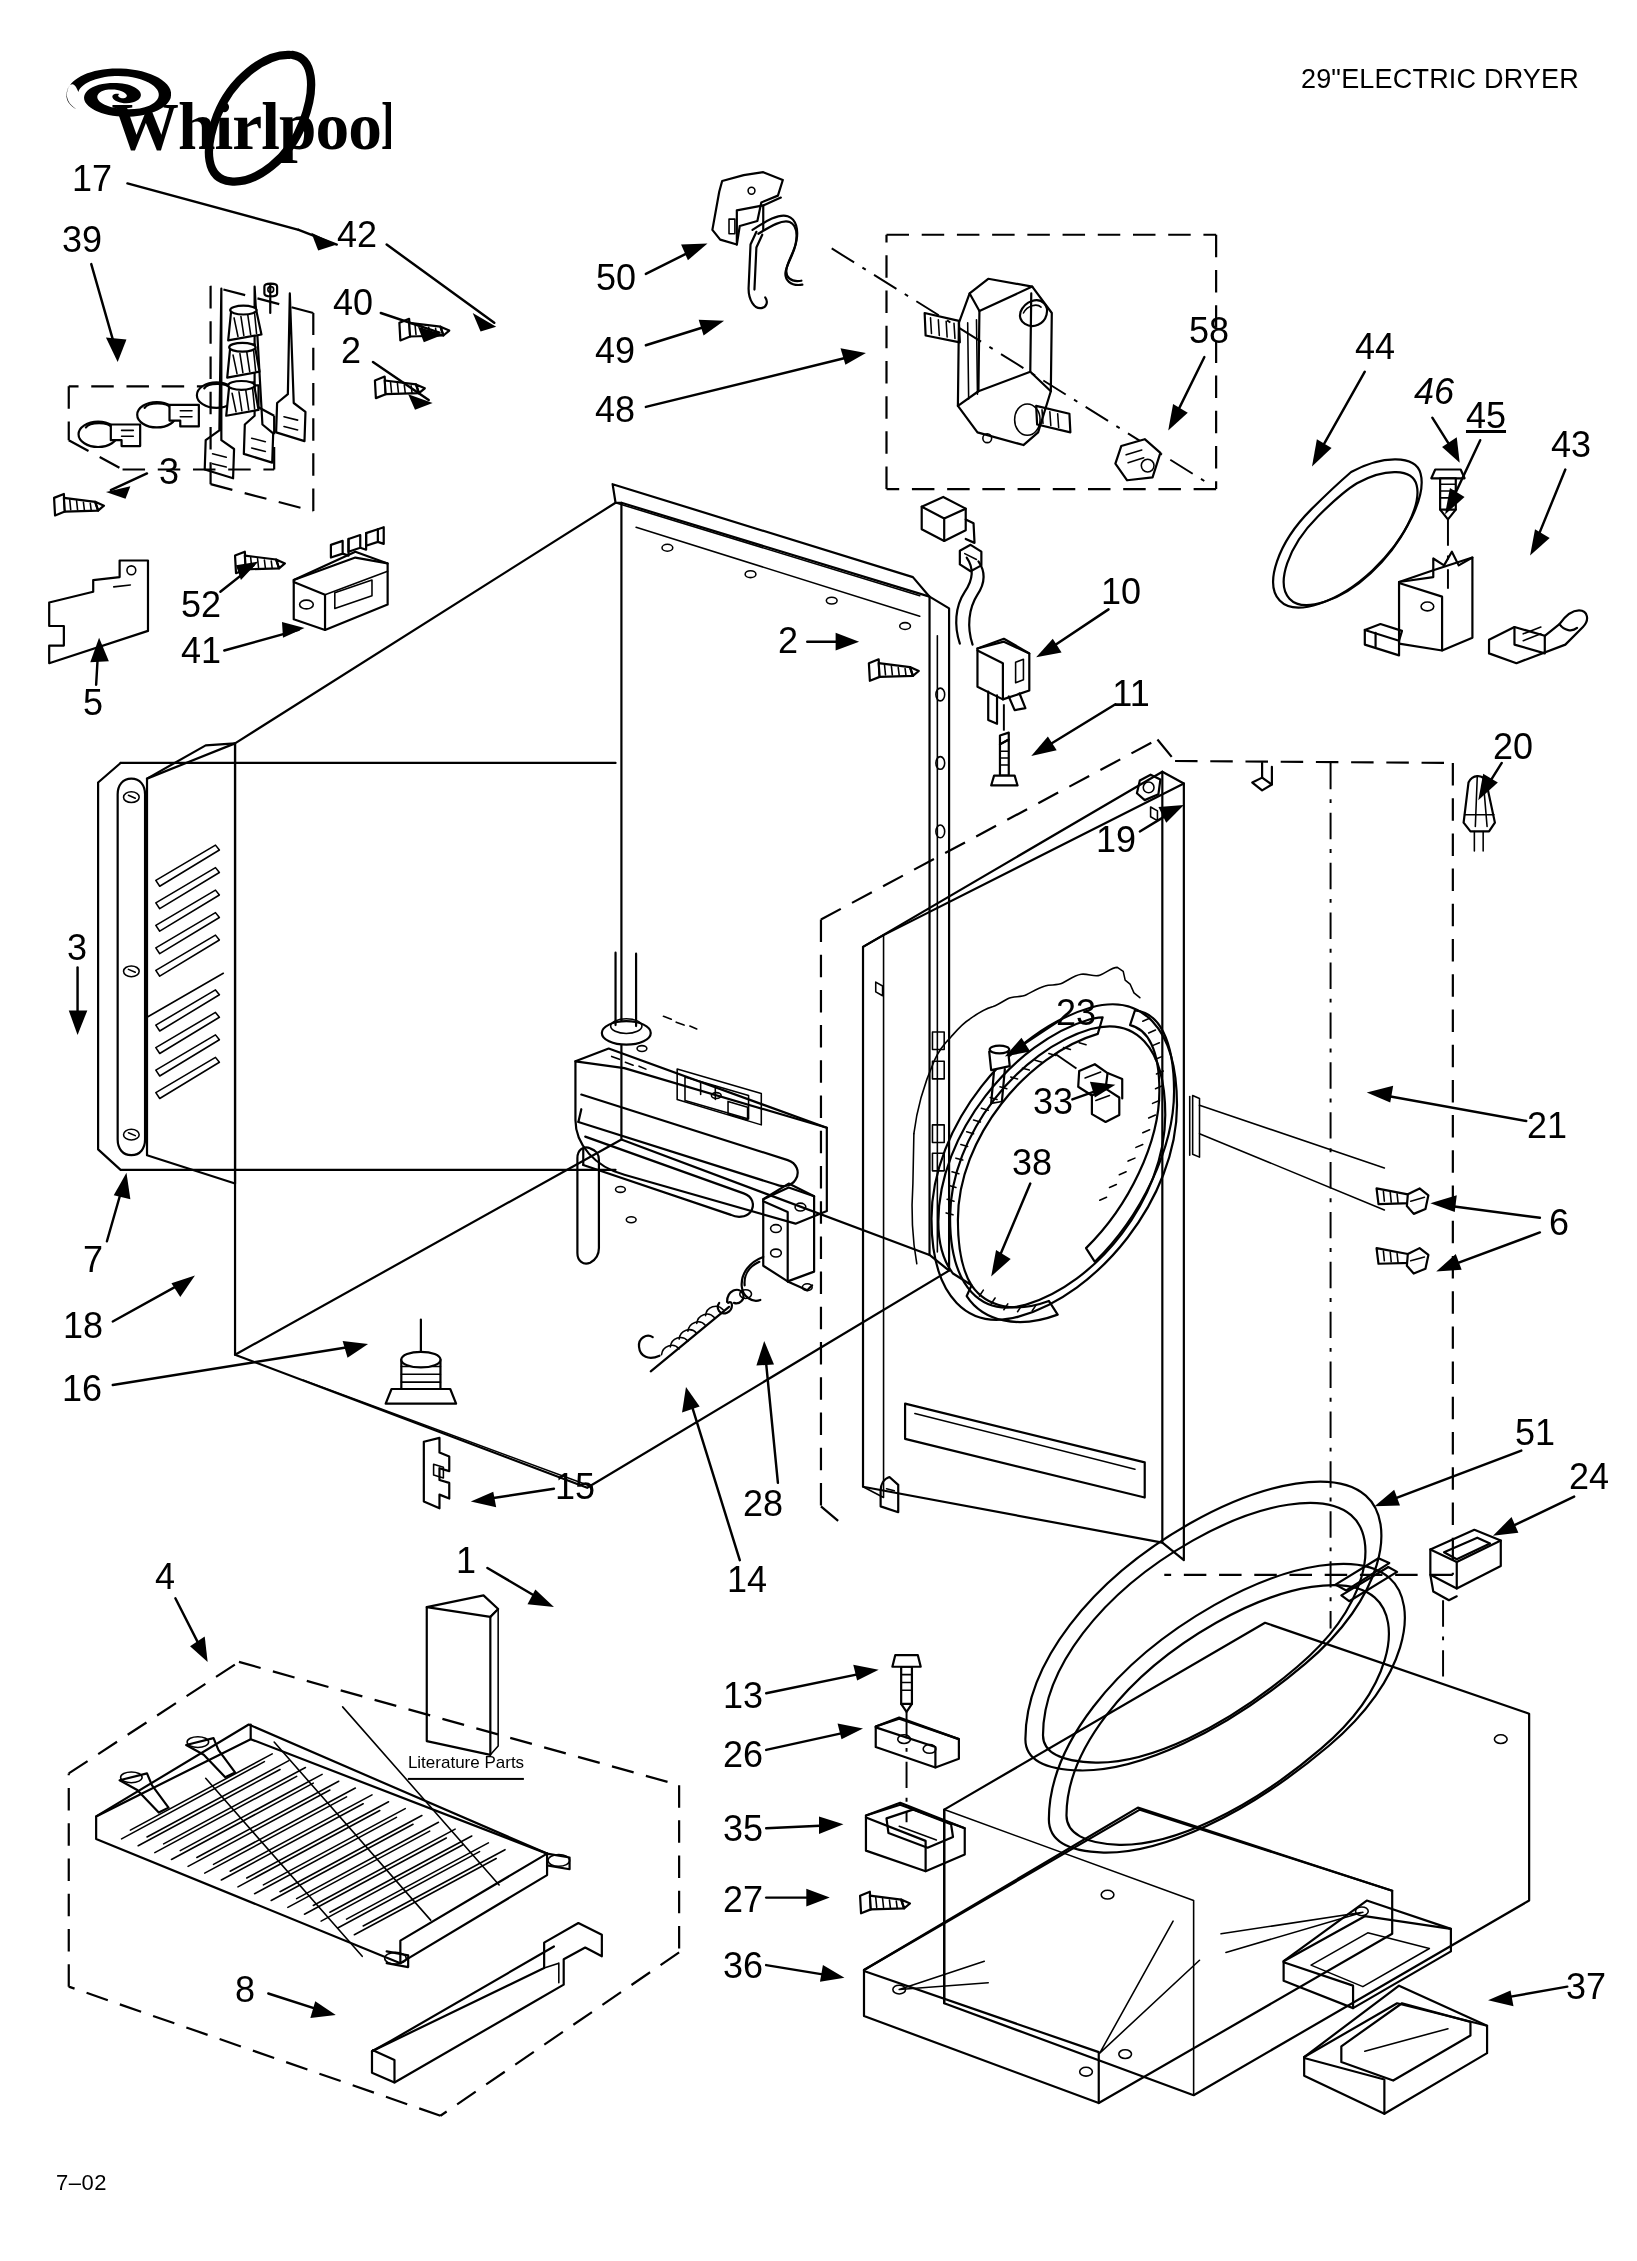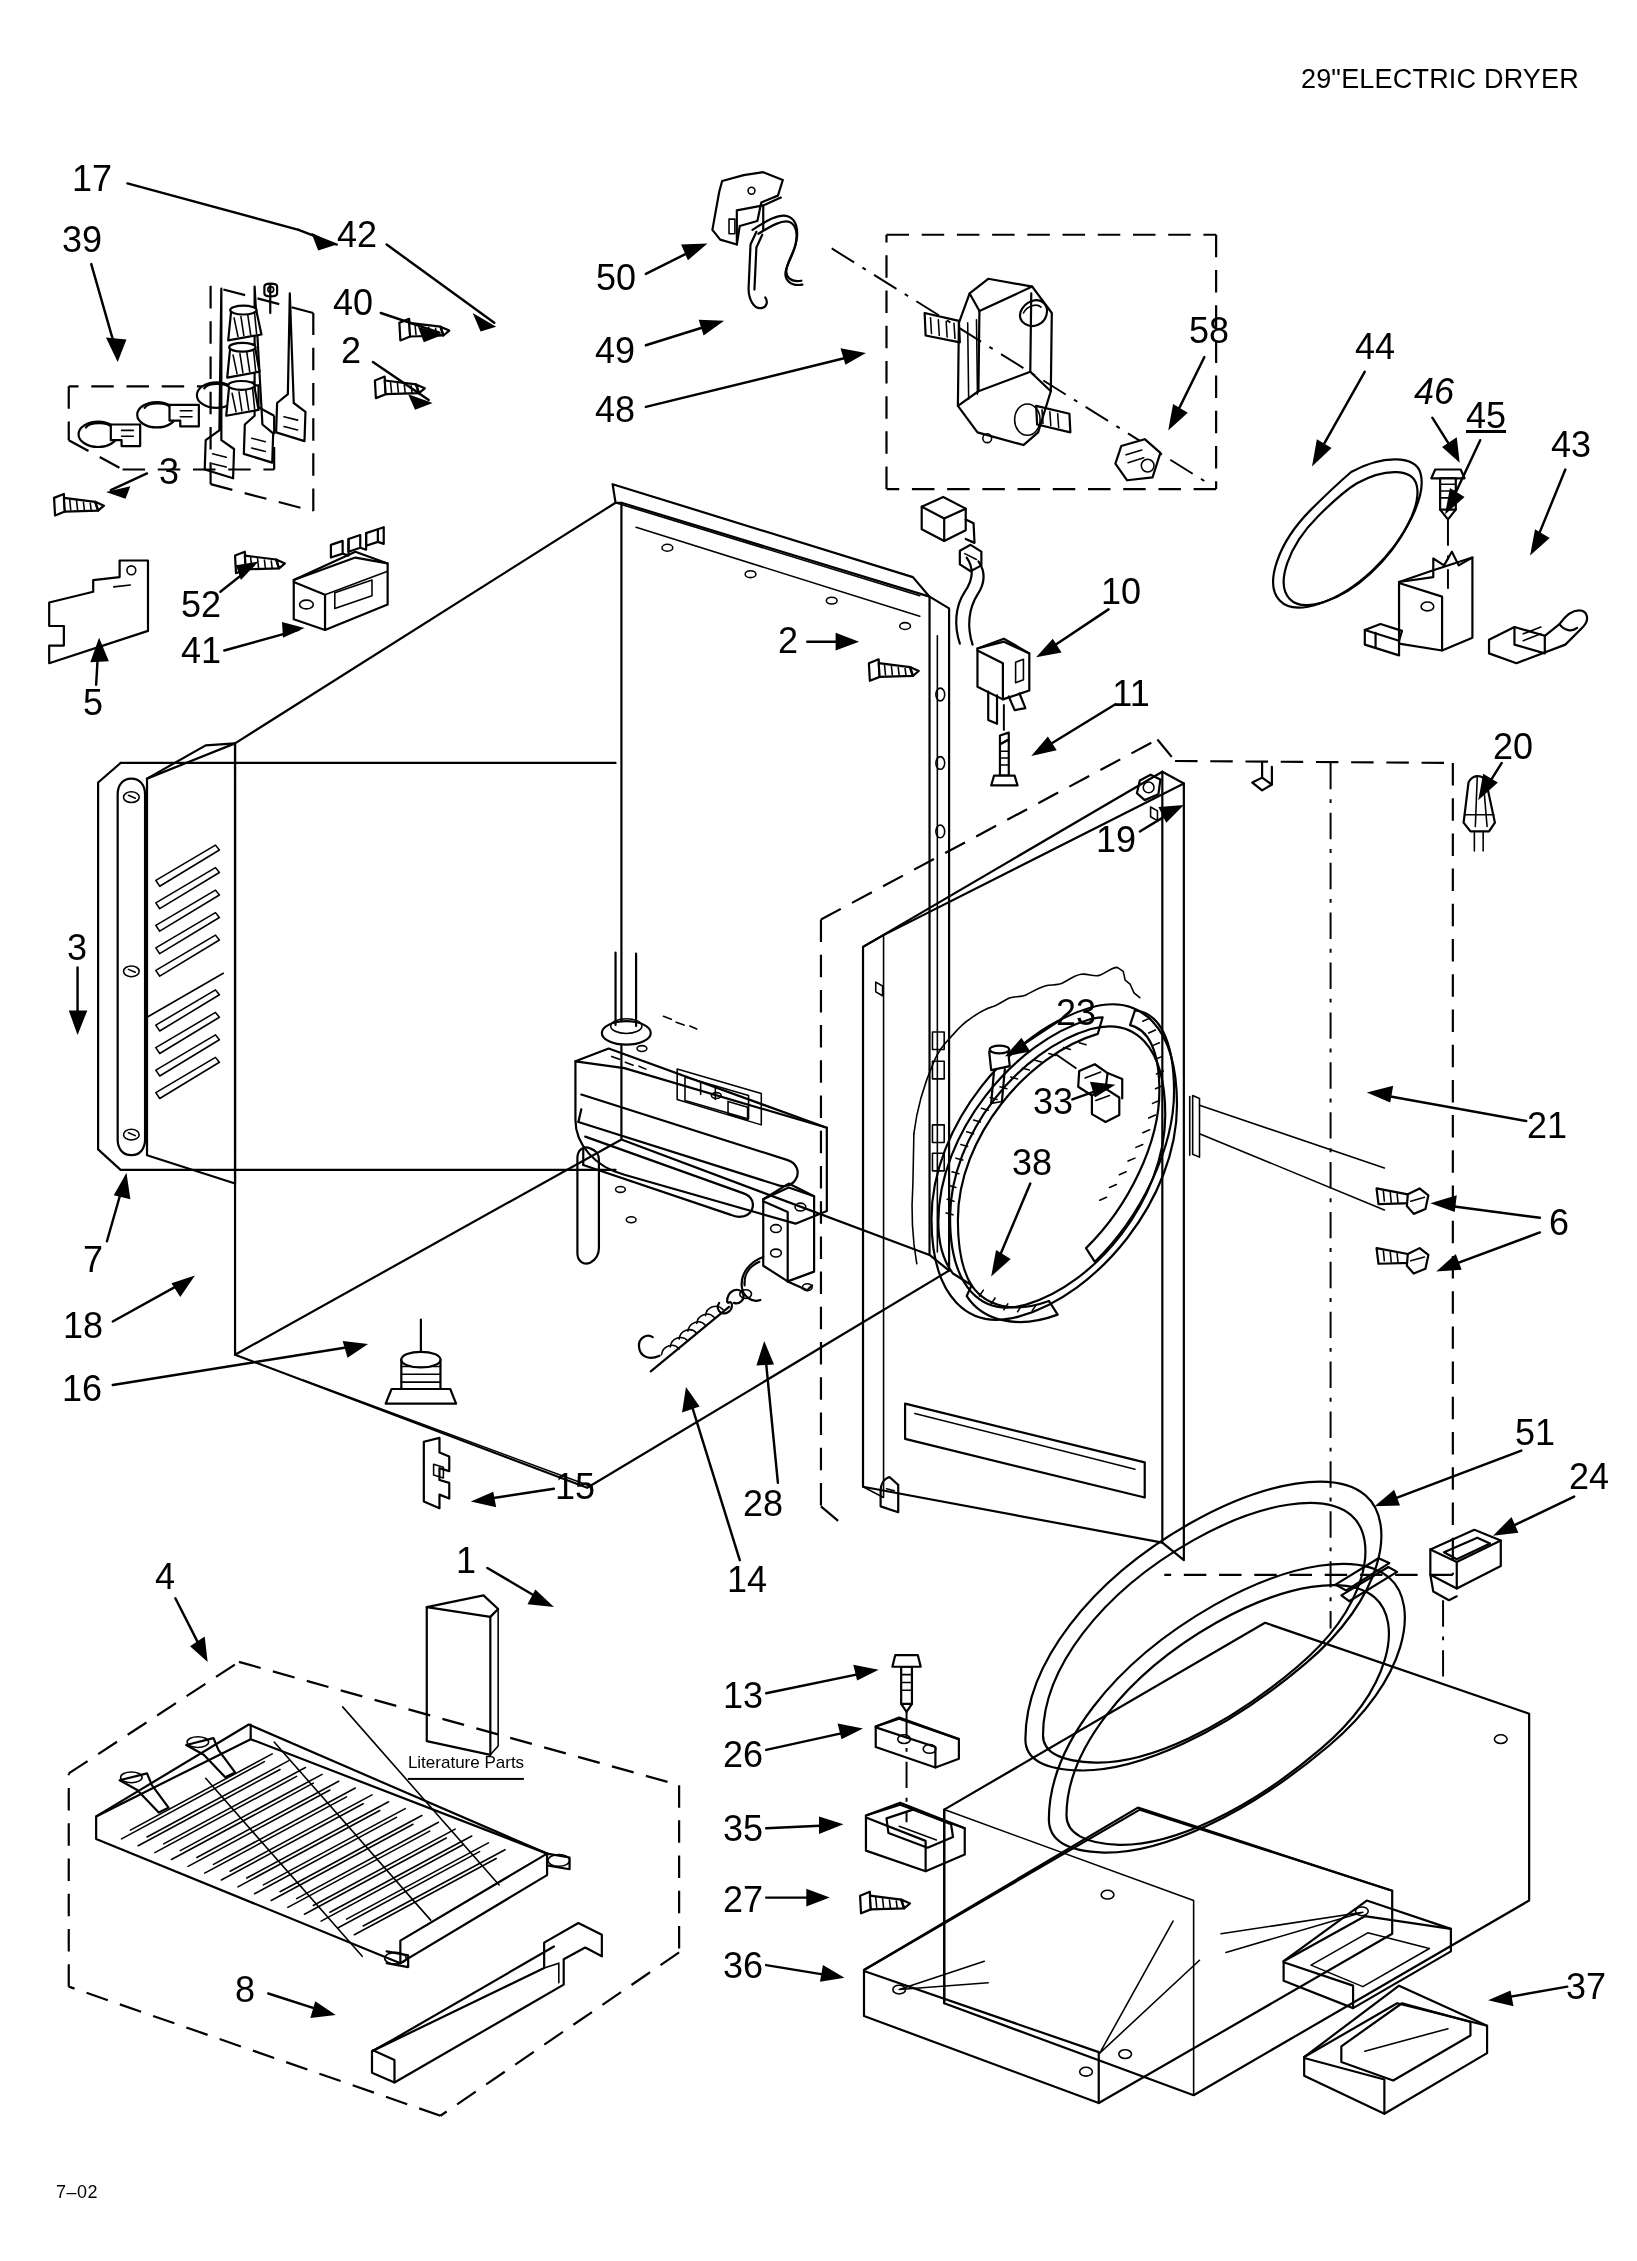--- a/index.html
+++ b/index.html
@@ -29,22 +29,22 @@
   .model-title{
     position:absolute;
     right:59px; top:64px;
     font-size:27px;
     letter-spacing:0.2px;
     font-family:"Liberation Sans", sans-serif;
     white-space:nowrap;
   }
   .footer-date{
     position:absolute;
-    left:56px; bottom:58px;
-    font-size:18px;
+    left:56px; bottom:65px;
+    font-size:22px;
     letter-spacing:0.5px;
     margin-top:40px;
   }
   
   .cal{
     position:absolute;
     font-size:36px;
     font-weight:400;
     line-height:1;
     font-family:"Liberation Sans", sans-serif;
@@ -80,20 +80,42 @@
   #art .dashdot{fill:none;stroke:#000;stroke-width:4;stroke-dasharray:54 20 8 20;}
   #art .lead{fill:none;stroke:#000;stroke-width:5;stroke-linecap:round;}
   #art .fillblk{fill:#000;stroke:none;}
   #art .wht{fill:#fff;stroke:#000;stroke-width:4.5;stroke-linejoin:round;}
 </style>
 </head>
 <body>
 
 <div id="sheet">
 
+  <div class="brand">
+    <svg viewBox="0 0 700 290" xmlns="http://www.w3.org/2000/svg" aria-label="Whirlpool">
+
+      <g fill="#000">
+        <path d="M60 98 C70 70 135 58 180 70 C230 83 238 112 205 126 C175 139 120 133 104 118
+                 C92 106 103 95 122 93 C140 91 156 97 159 104
+                 C161 109 154 112 147 110 C141 108 140 104 144 102
+                 C136 100 128 103 130 109 C133 118 154 124 172 119
+                 C192 113 194 98 175 88 C150 75 98 77 79 95
+                 C60 113 80 136 122 145 C175 156 239 140 249 110
+                 C259 79 208 52 147 50 C90 48 46 68 38 94
+                 C33 110 41 124 56 133 C44 127 34 116 36 102 C38 84 50 70 60 98 Z"></path>
+      </g>
+
+      <g fill="none" stroke="#000">
+        <path d="M498 22 C540 28 548 86 520 160 C492 234 424 286 372 281
+                 C322 276 316 218 344 146 C372 74 440 20 492 22" stroke-width="17" stroke-linecap="round"></path>
+      </g>
+
+      <text x="128" y="215" font-family="'Liberation Serif',serif" font-size="138" font-weight="700" fill="#000" letter-spacing="-2">Whirlpool</text>
+    </svg>
+  </div>
 
   <div class="model-title">29"ELECTRIC DRYER</div>
   <div class="footer-date">7–02</div>
   <div class="litlabel" style="left:466px;top:1768px;">Literature Parts</div>
 
   <svg id="art" viewBox="0 0 3348 4623" xmlns="http://www.w3.org/2000/svg">
 
     <g>
       <path class="dash" d="M140 790 L140 900 M140 900 L250 960 M250 960 L560 960 M560 960 L560 850 M560 850 L448 790 M448 790 L140 790"></path>
 

